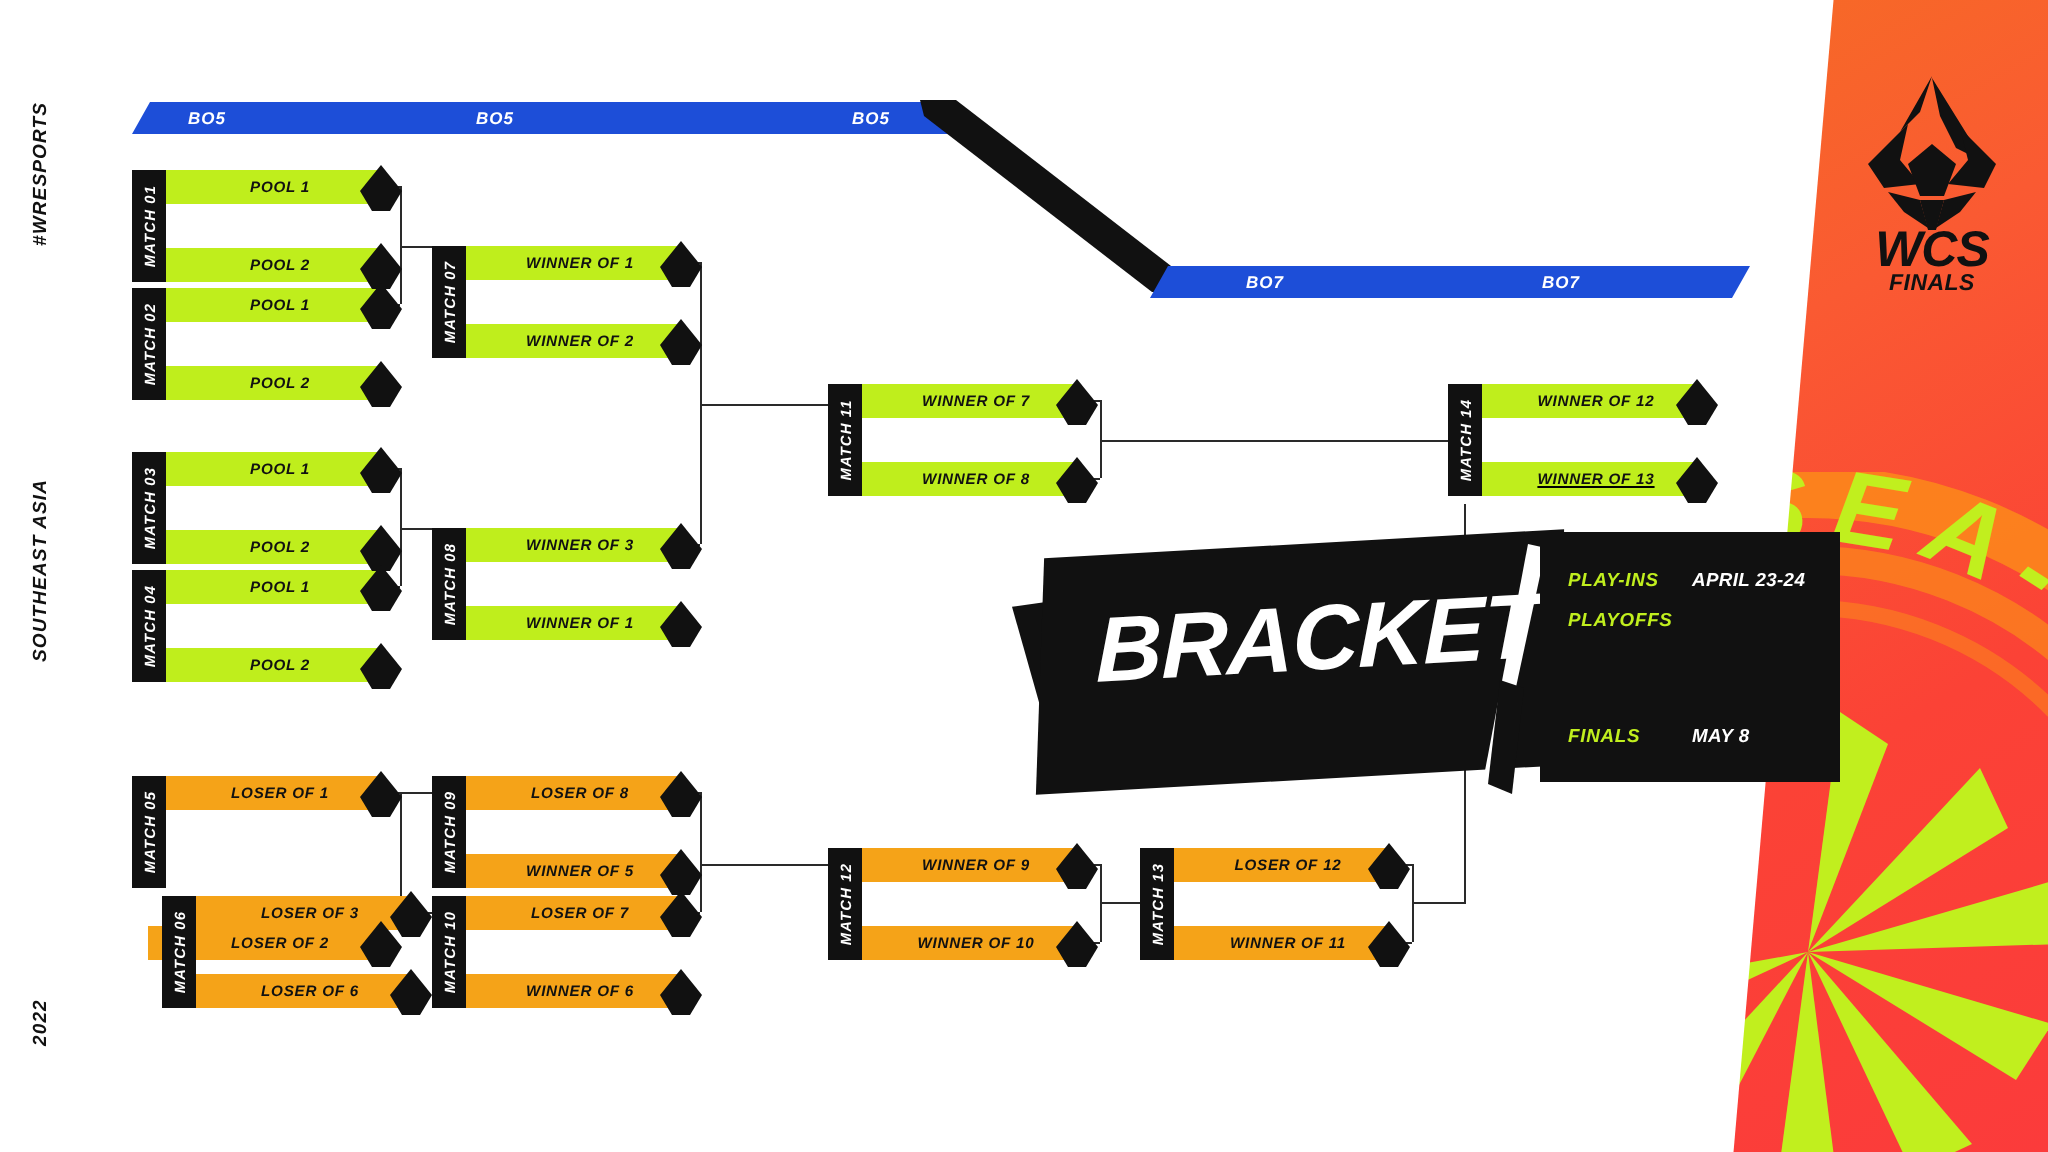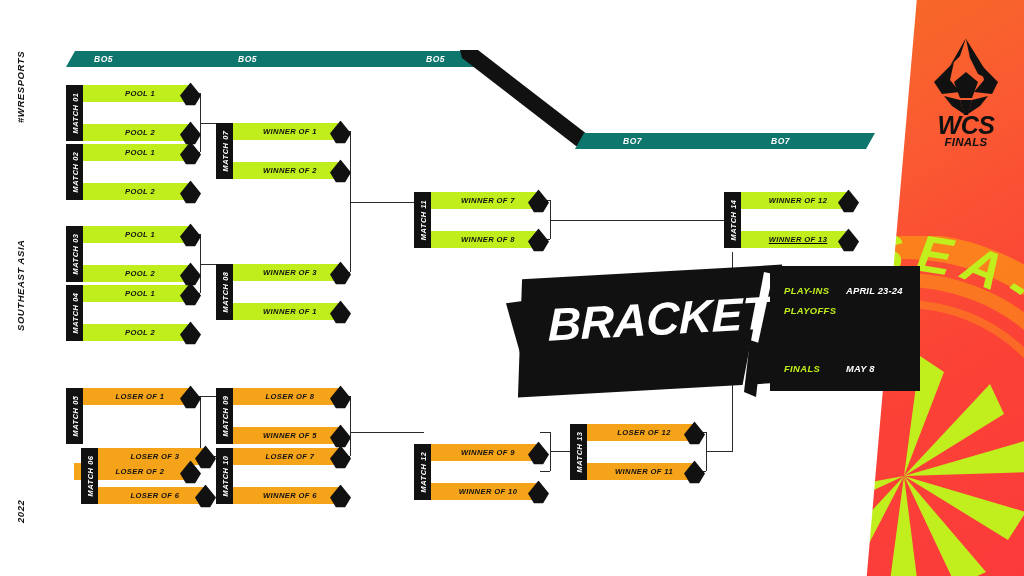--- a/index.html
+++ b/index.html
@@ -16,21 +16,21 @@
   .bg-sun{position:absolute;right:-120px;bottom:-140px;width:480px;height:480px;}
   .white-panel{position:absolute;left:-60px;top:-40px;width:980px;height:700px;background:#ffffff;
       transform:skewX(-6.2deg) rotate(-1.25deg);transform-origin:top left;}
 
   
   .vlabel{position:absolute;color:#111;font-weight:700;font-style:italic;
       letter-spacing:.06em;white-space:nowrap;
       transform-origin:left bottom;transform:rotate(-90deg);}
 
   
-  .banner{position:absolute;height:16px;background:#0f766e;}
+  .banner{position:absolute;height:16px;background:#1d4ed8;}
   .banner .bl{position:absolute;top:50%;transform:translateY(-50%);
       color:#fff;font-size:8.5px;font-weight:700;font-style:italic;letter-spacing:.06em;}
 
   
   .match{position:absolute;}
   .mtag{position:absolute;left:0;top:0;width:17px;background:#111;z-index:3;}
   .mtag span{position:absolute;left:50%;top:50%;white-space:nowrap;
       color:#fff;font-size:7.4px;font-weight:700;font-style:italic;letter-spacing:.08em;
       transform:translate(-50%,-50%) rotate(-90deg);}
   .slot{position:absolute;left:8px;height:17px;display:flex;align-items:center;}
@@ -382,21 +382,21 @@
             </svg></div>
         </div>
         <div class="slot" style="top: 39px; width: 118px;">
           <div class="fill" style="background: rgb(191, 238, 28);"></div>
           <div class="txt">WINNER OF 8</div>
           <div class="gem"><svg viewBox="0 0 21 23">
               <path d="M10.5 0 L21 13 L15 23 L6 23 L0 13 Z" fill="#111"></path>
             </svg></div>
         </div>
       </div>
-      <div class="match" style="left: 414px; top: 424px; width: 132px; height: 56px; margin-top: 20px;">
+      <div class="match" style="left: 414px; top: 424px; width: 132px; height: 56px;">
         <div class="mtag" style="height: 56px;">
           <span>MATCH 12</span>
         </div>
         <div class="slot" style="top: 0px; width: 118px;">
           <div class="fill" style="background: rgb(245, 163, 24);"></div>
           <div class="txt">WINNER OF 9</div>
           <div class="gem"><svg viewBox="0 0 21 23">
               <path d="M10.5 0 L21 13 L15 23 L6 23 L0 13 Z" fill="#111"></path>
             </svg></div>
         </div>

